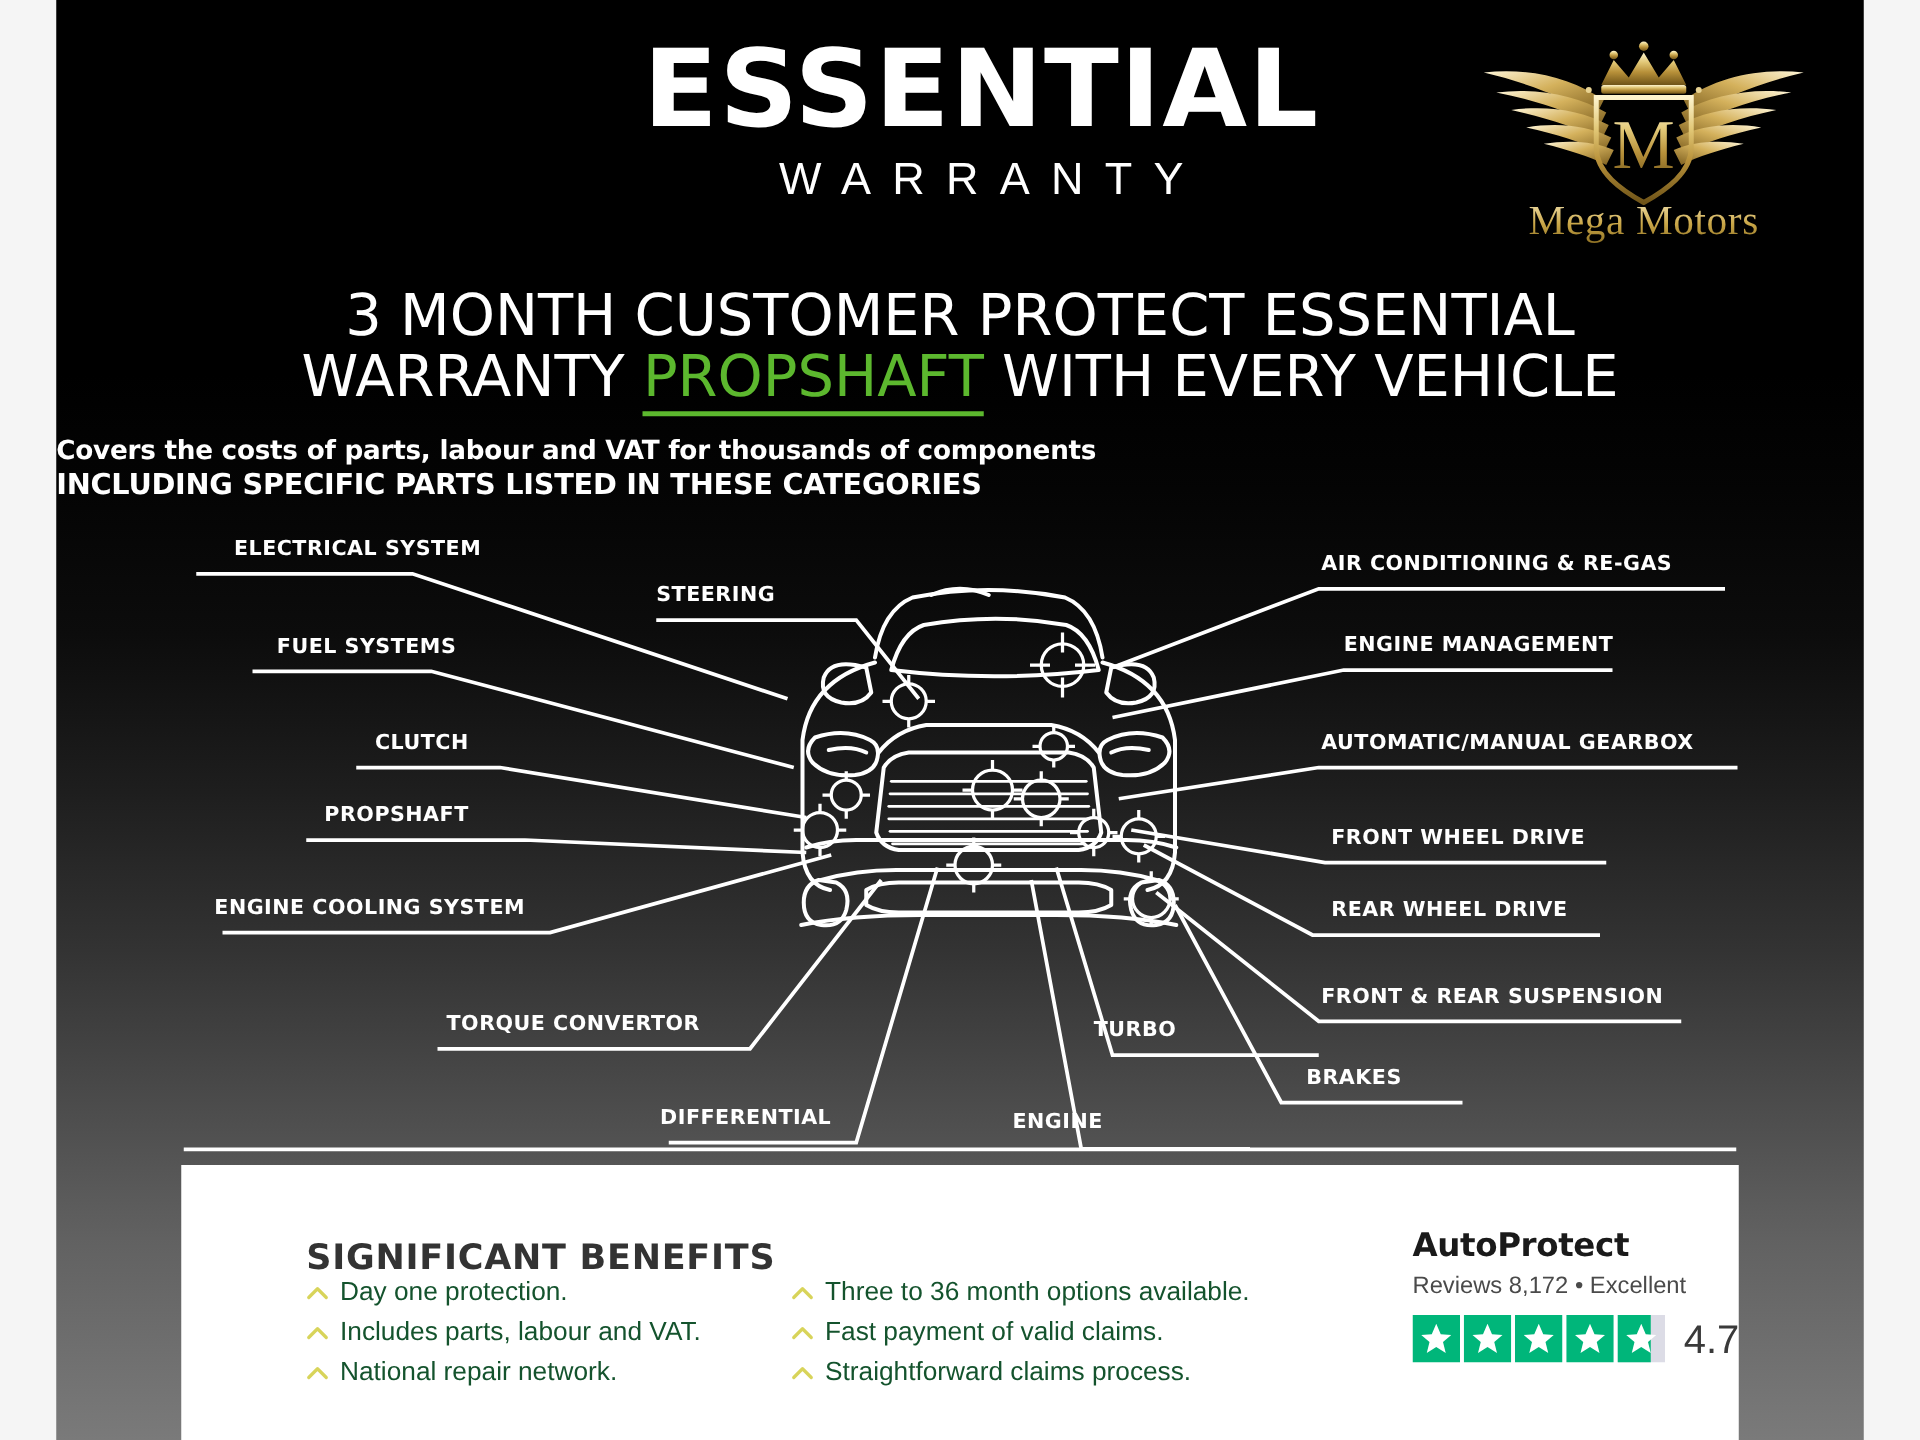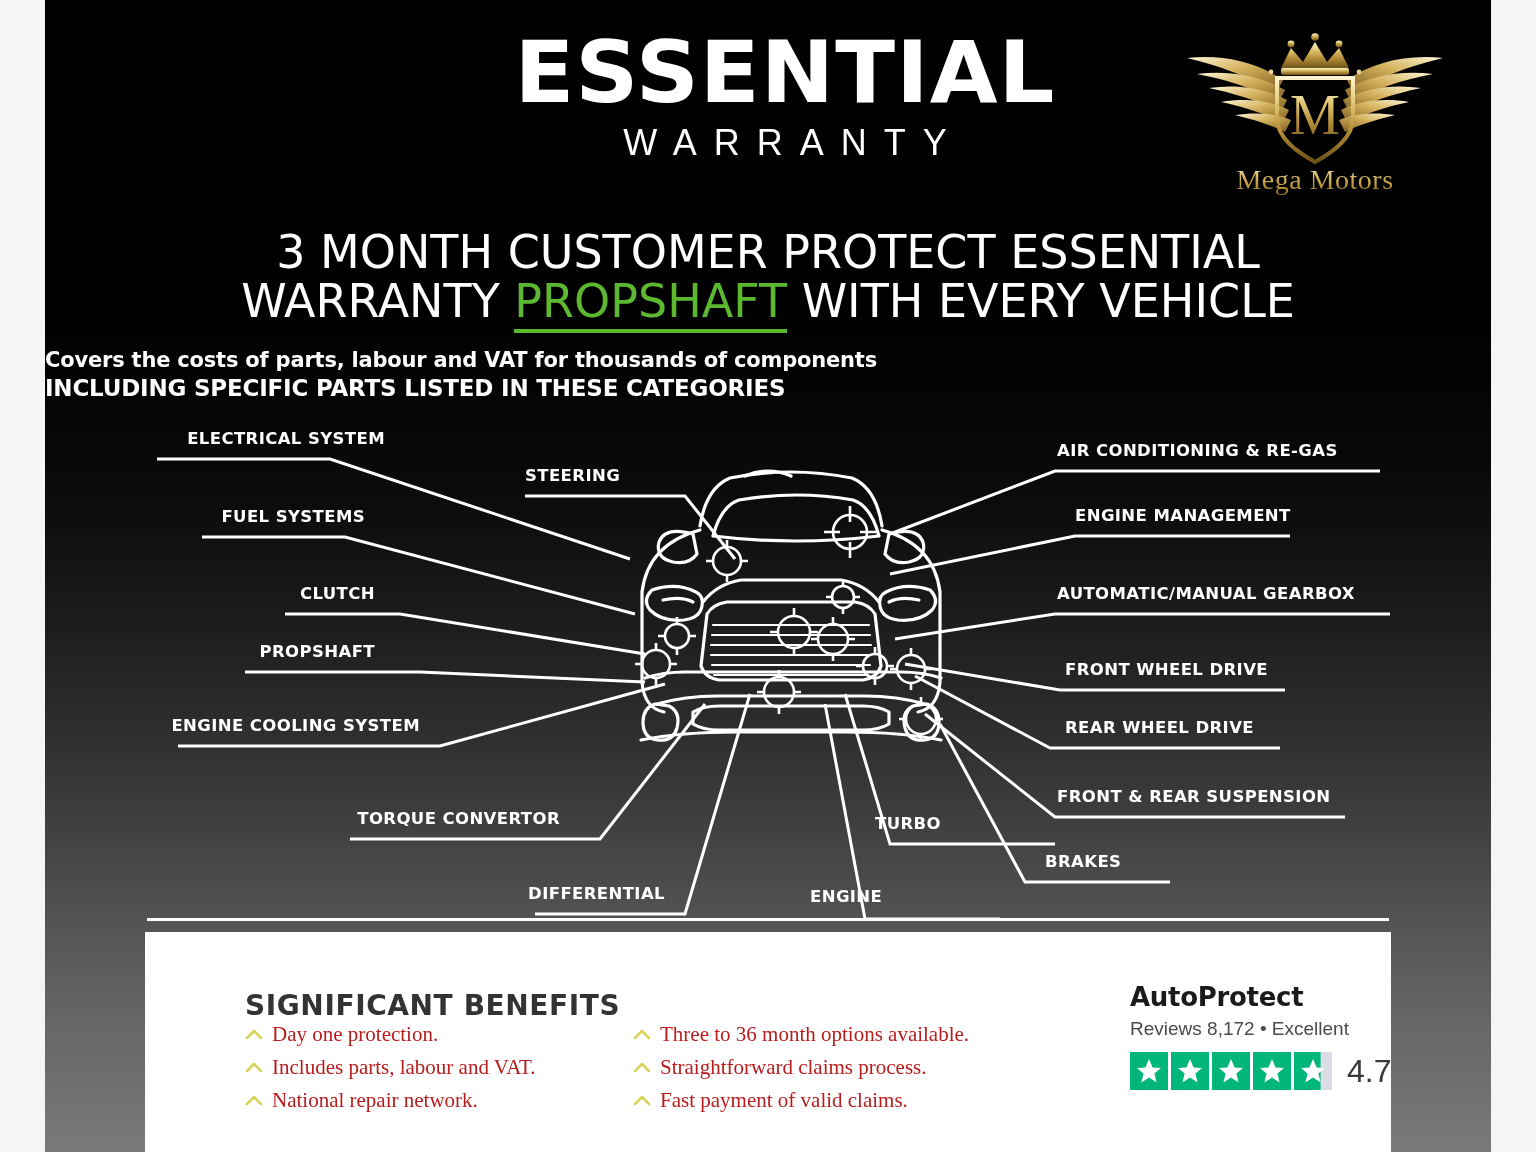--- a/index.html
+++ b/index.html
@@ -34,21 +34,21 @@
   #warrantyword {
     margin-top:8px;
     font-family:"Liberation Sans", sans-serif;
     font-weight:400; font-size:36px; color:#ffffff; letter-spacing:17px;
     padding-left:17px;
   }
   
   #logo { position:absolute; left:1120px; top:22px; width:300px; height:180px; }
   #logoname {
     position:absolute; left:0; bottom:6px; width:300px; text-align:center;
-    font-family:"Liberation Serif", serif; font-size:28px;
+    font-family:"Liberation Serif", serif; font-size:33px;
     background: linear-gradient(to bottom,#f5e6b8,#c9a646 55%,#8a6d22);
     -webkit-background-clip:text; background-clip:text; color:transparent;
     letter-spacing:0.5px;
   }
   
   #headline {
     position:absolute; left:0; top:228px; width:100%;
     text-align:center; color:#ffffff;
     font-family:"DejaVu Sans", sans-serif; font-weight:400;
     font-size:46px; line-height:1.06; letter-spacing:0px;
@@ -93,21 +93,21 @@
   }
   .bcol { position:absolute; top:90px; }
   #bcol1 { left:100px; }
   #bcol2 { left:488px; }
   .brow { display:flex; align-items:flex-start; margin-bottom:8px; }
   .chev {
     width:18px; height:20px; flex:0 0 18px; margin-right:9px;
     position:relative; top:6px;
   }
   .chev svg { display:block; }
-  .btxt { font-family:Liberation Serif, serif; font-size:21px; color:#b91c1c; }
+  .btxt { font-family:Liberation Sans, sans-serif; font-size:21px; color:#14532d; }
 
   
   #rating { position:absolute; left:985px; top:50px; width:250px; }
   #apname {
     font-family:"DejaVu Sans", sans-serif; font-weight:700;
     font-size:26px; color:#1a1a1a; letter-spacing:-0.3px;
   }
   #apreviews {
     margin-top:6px;
     font-family:"Liberation Sans", sans-serif; font-size:19px; color:#4a4a4a;
@@ -376,29 +376,29 @@
               </svg>
           </span>
           <span class="btxt">Three to 36 month options available.</span>
         </div>
         <div class="brow">
           <span class="chev">
             <svg width="18" height="12" viewBox="0 0 18 12">
                 <path d="M2 10 L9 3 L16 10" fill="none" stroke="#d8d45a" stroke-width="2.6" stroke-linecap="round" stroke-linejoin="round"></path>
               </svg>
           </span>
+          <span class="btxt">Fast payment of valid claims.</span>
+        </div>
+        <div class="brow">
+          <span class="chev">
+            <svg width="18" height="12" viewBox="0 0 18 12">
+                <path d="M2 10 L9 3 L16 10" fill="none" stroke="#d8d45a" stroke-width="2.6" stroke-linecap="round" stroke-linejoin="round"></path>
+              </svg>
+          </span>
           <span class="btxt">Straightforward claims process.</span>
-        </div>
-        <div class="brow">
-          <span class="chev">
-            <svg width="18" height="12" viewBox="0 0 18 12">
-                <path d="M2 10 L9 3 L16 10" fill="none" stroke="#d8d45a" stroke-width="2.6" stroke-linecap="round" stroke-linejoin="round"></path>
-              </svg>
-          </span>
-          <span class="btxt">Fast payment of valid claims.</span>
         </div>
       </div>
 
       <div id="rating">
         <div id="apname">AutoProtect</div>
         <div id="apreviews">
           <span>Reviews 8,172</span>
           <span>•</span>
           <span>Excellent</span>
         </div>

